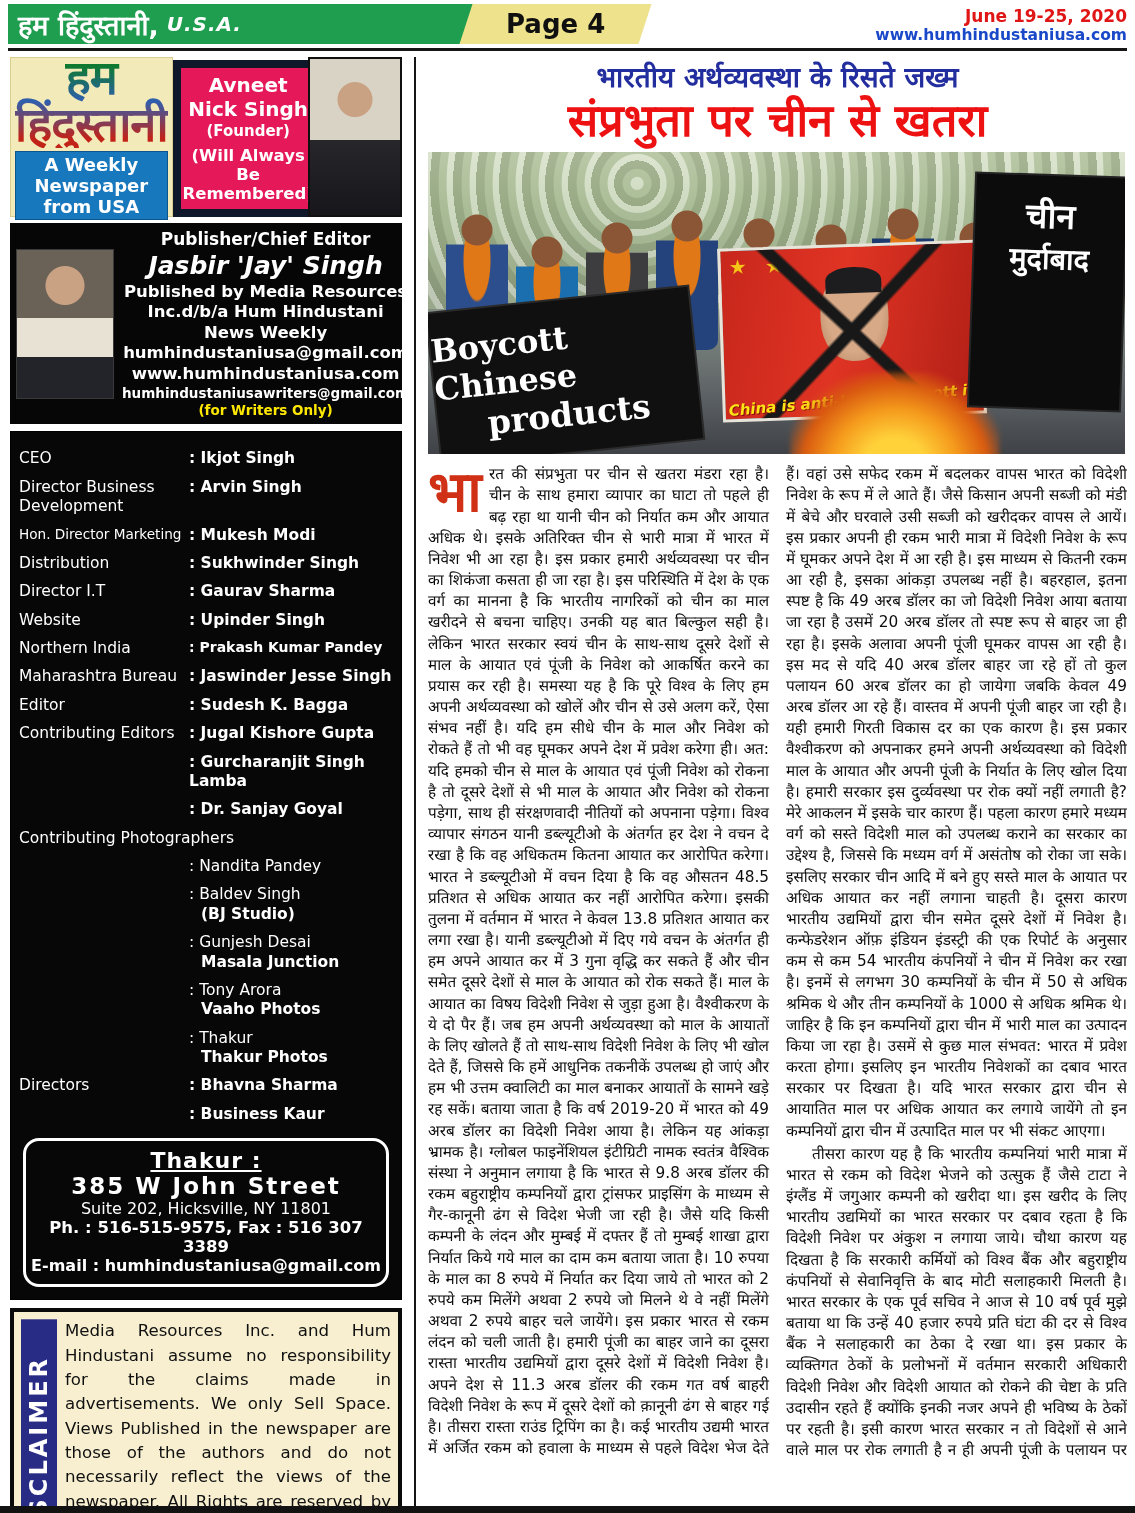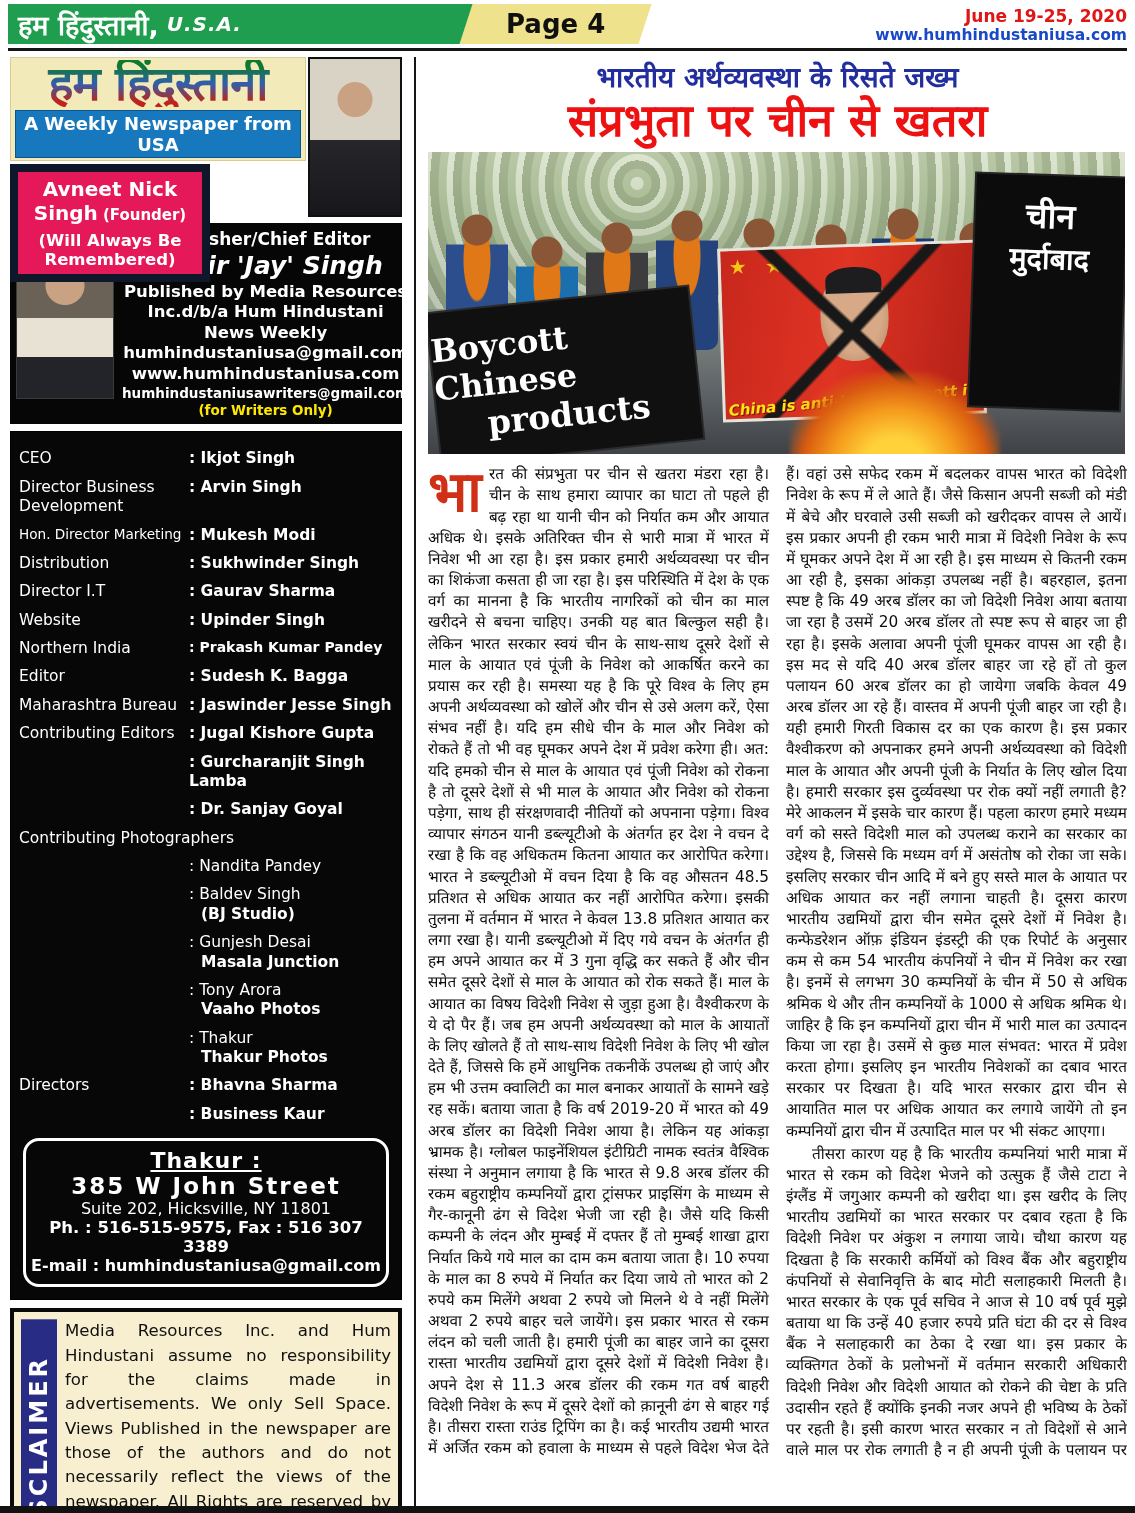--- a/index.html
+++ b/index.html
@@ -19,21 +19,21 @@
   .hdr-rule{border-top:3px solid #151515;margin:4px 8px 6px 8px;}
   
   .content{display:flex;padding:0 8px 0 10px;}
   .sidebar{width:392px;flex:none;}
   .main{flex:1;border-left:2px solid #151515;margin-left:12px;padding-left:12px;min-width:0;}
   
   .masthead{position:relative;height:160px;}
   .mast-photo{position:absolute;top:0;right:0;width:94px;height:160px;border:2px solid #101010;box-sizing:border-box;
      background:radial-gradient(circle at 50% 26%, #c9a183 0 17px, rgba(0,0,0,0) 18px),
                 linear-gradient(180deg,#d9d3c5 0 52%,#26262b 52%,#17171b 100%);}
-  .mast-left{margin-right:96px;height:100%;display:flex;flex-direction:column;}
+  .mast-left{margin-right:96px;height:100%;display:flex;flex-direction:row;}
   .mast-logo-box{background:var(--mast_cream,#f3eab9);border:1px solid #d9cd92;flex:1;
                  display:flex;flex-direction:column;justify-content:center;padding:2px 4px;}
   .mast-logo{font-size:47px;font-weight:bold;line-height:1;text-align:center;letter-spacing:-1px;
       background:linear-gradient(180deg,#0e7a2f 12%,#2f5fae 50%,#c22318 90%);
       -webkit-background-clip:text;background-clip:text;color:transparent;}
   .mast-tagline{background:var(--tagline_blue,#1878be);color:#fff;font-weight:bold;font-size:18px;
       text-align:center;padding:2px 0;margin-top:3px;border:1px solid #0b568e;}
   .founder{margin:3px 96px 0 0;background:var(--founder_pink,#e5185a);border:8px solid #0f172a;color:#fff;
       text-align:center;padding:5px 2px;box-sizing:border-box;}
   .founder-name{font-size:20px;font-weight:bold;}
@@ -199,26 +199,26 @@
             </div>
             <div class="staff-row v-bold">
               <span class="staff-label">Website</span>
               <span class="staff-value"><span>: Upinder Singh</span></span>
             </div>
             <div class="staff-row v-bold cond-value">
               <span class="staff-label">Northern India</span>
               <span class="staff-value"><span>: Prakash Kumar Pandey</span></span>
             </div>
             <div class="staff-row v-bold">
+              <span class="staff-label">Maharashtra Bureau</span>
+              <span class="staff-value"><span>: Jaswinder Jesse Singh</span></span>
+            </div>
+            <div class="staff-row v-bold">
               <span class="staff-label">Editor</span>
               <span class="staff-value"><span>: Sudesh K. Bagga</span></span>
-            </div>
-            <div class="staff-row v-bold">
-              <span class="staff-label">Maharashtra Bureau</span>
-              <span class="staff-value"><span>: Jaswinder Jesse Singh</span></span>
             </div>
             <div class="staff-row v-bold">
               <span class="staff-label">Contributing Editors</span>
               <span class="staff-value"><span>: Jugal Kishore Gupta</span></span>
             </div>
             <div class="staff-row v-bold">
               <span class="staff-label"></span>
               <span class="staff-value"><span>: Gurcharanjit Singh Lamba</span></span>
             </div>
             <div class="staff-row v-bold">

